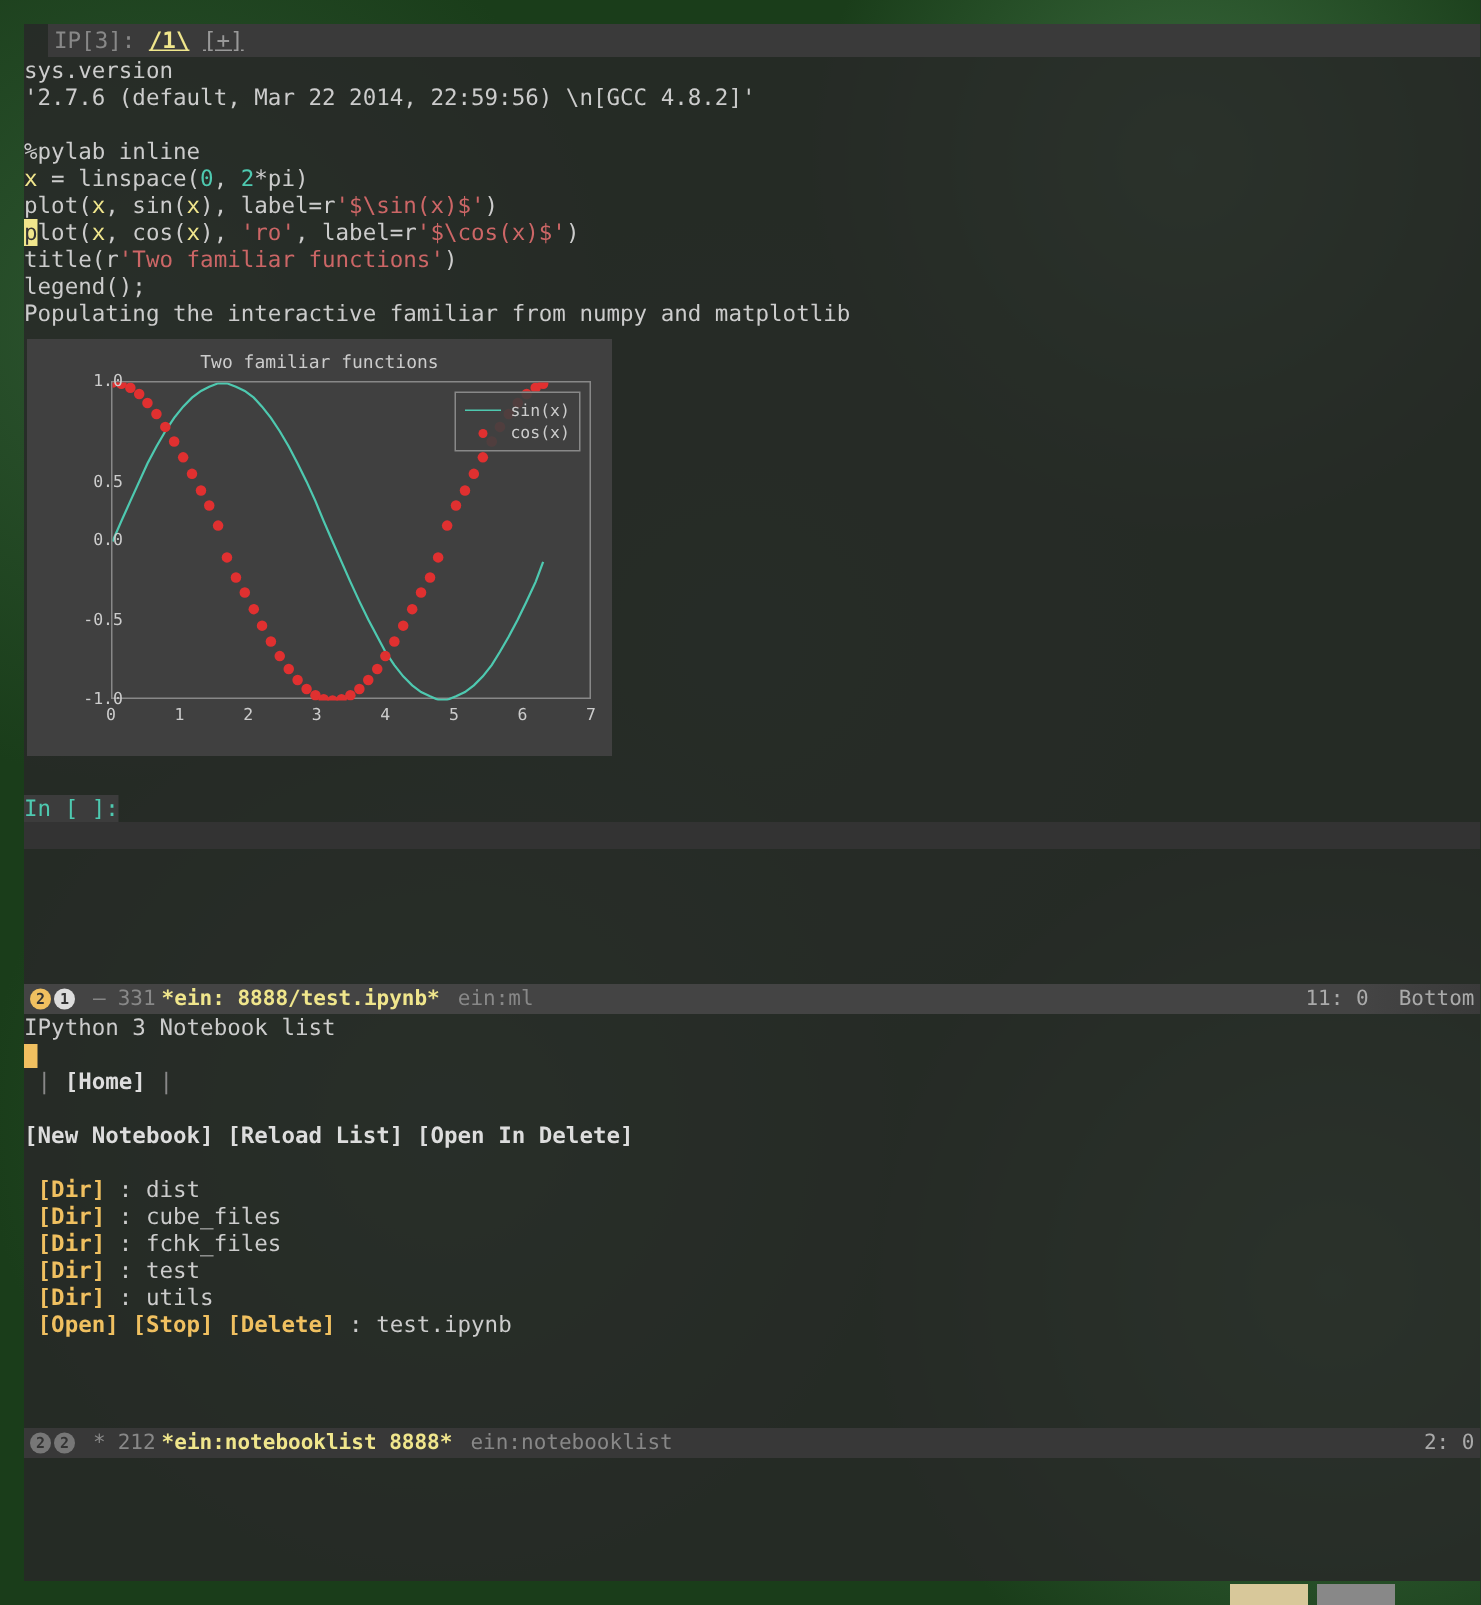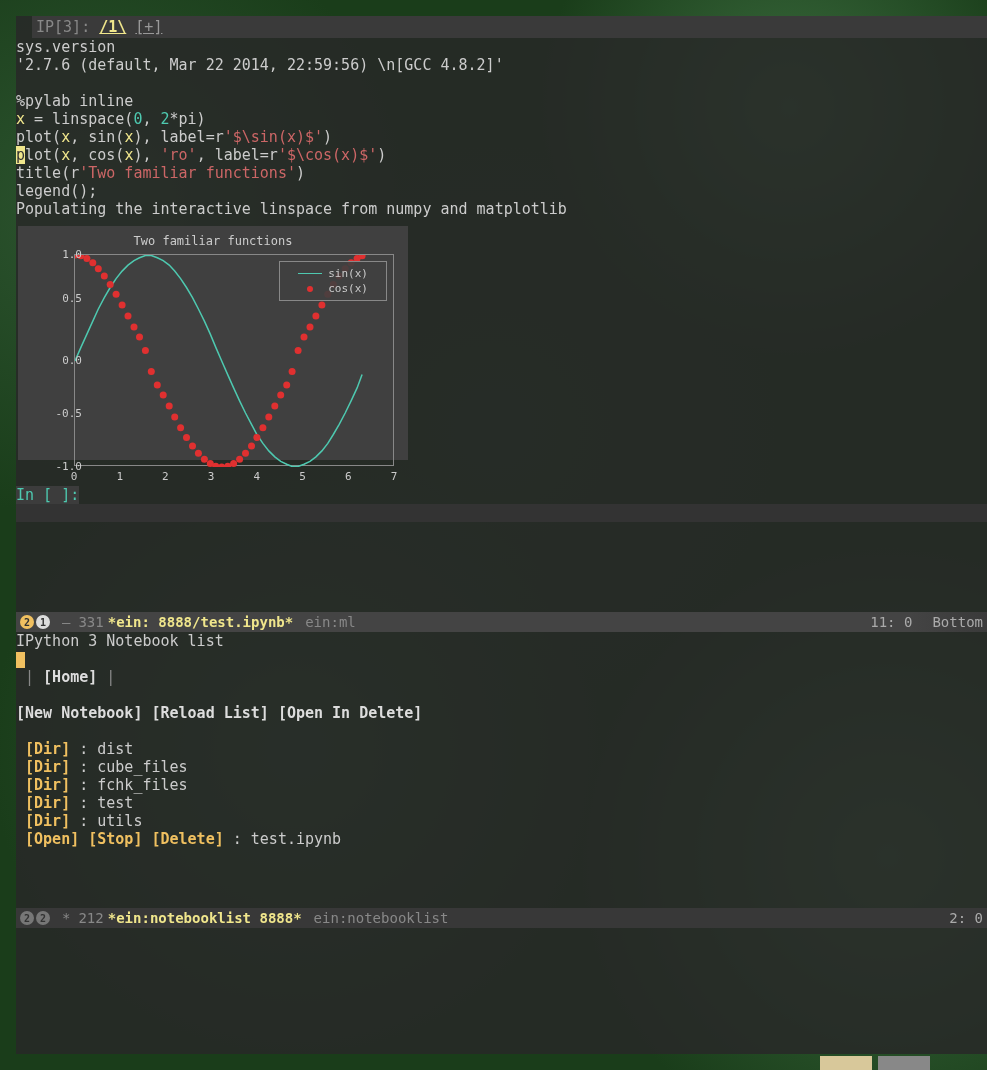--- a/index.html
+++ b/index.html
@@ -40,21 +40,21 @@
 .cell-header { background: #3c3c3c; display: inline; }
 .prompt-in { color: #4ec9b0; }
 .py-var { color: #f0e68c; }
 .py-num { color: #4ec9b0; }
 .py-str { color: #cc6666; }
 .output-text { color: #ccc; }
 .cursor-block { background: #f0e68c; color: #333; }
 .plot-container {
   background: #404040;
   width: 390px;
-  height: 234px;
+  height: 278px;
   margin: 8px 0 8px 2px;
   position: relative;
   color: #ccc;
   font-size: 11px;
 }
 .plot-title { text-align: center; padding-top: 8px; font-size: 12px; color: #ccc; }
 .plot-area {
   position: absolute;
   left: 56px;
   top: 28px;
@@ -66,21 +66,21 @@
 .xtick { position: absolute; top: 244px; transform: translateX(-50%); color: #ccc; }
 .legend-box {
   position: absolute;
   right: 6px;
   top: 6px;
   border: 1px solid #888;
   background: rgba(64,64,64,0.9);
   padding: 3px 6px;
   font-size: 11px;
 }
-.legend-row { display: flex; align-items: center; gap: 6px; margin: 2px 12px; }
+.legend-row { display: flex; align-items: center; gap: 6px; margin: 2px 0; }
 .legend-line { width: 24px; height: 0; border-top: 1.5px solid #4ec9b0; }
 .legend-dot { width: 24px; display: flex; justify-content: center; }
 .legend-dot span { width: 6px; height: 6px; background: #e03030; border-radius: 50%; display: inline-block; }
 .modeline {
   background: linear-gradient(to right, #444 0%, #444 92%, #3a3a3a 100%);
   color: #aaa;
   padding: 1px 4px;
   display: flex;
   align-items: center;
   font-size: 14px;
@@ -130,21 +130,21 @@
     <div class="code-line output-text">sys.version</div>
     <div class="code-line output-text">'2.7.6 (default, Mar 22 2014, 22:59:56) \n[GCC 4.8.2]'</div>
     <div class="code-line">&nbsp;</div>
 
     <div class="code-line">%pylab inline</div>
     <div class="code-line"><span class="py-var">x</span><span> = linspace(</span><span class="py-num">0</span>, <span class="py-num">2</span><span>*pi)</span></div>
     <div class="code-line"><span>plot(</span><span class="py-var">x</span><span>, sin(</span><span class="py-var">x</span><span>), label=r</span><span class="py-str">'$\sin(x)$'</span><span>)</span></div>
     <div class="code-line"><span class="cursor-block">p</span><span>lot(</span><span class="py-var">x</span><span>, cos(</span><span class="py-var">x</span><span>), </span><span class="py-str">'ro'</span><span>, label=r</span><span class="py-str">'$\cos(x)$'</span><span>)</span></div>
     <div class="code-line"><span>title(r</span><span class="py-str">'Two familiar functions'</span><span>)</span></div>
     <div class="code-line">legend();</div>
-    <div class="code-line output-text">Populating the interactive linspace from numpy and matplotlib</div>
+    <div class="code-line output-text">Populating the interactive familiar from numpy and matplotlib</div>
 
     <div class="plot-container">
       <div class="plot-title">Two familiar functions</div>
       <div class="plot-area">
         <svg class="plot-svg" width="320" height="212" id="plot-svg">
             <path d="M0.0,106.0 L5.9,92.4 L11.9,79.1 L17.8,66.1 L23.3,54.0 L29.3,42.7 L35.2,32.5 L41.1,23.6 L47.1,16.1 L53.0,10.1 L59.0,5.6 L64.5,2.8 L70.4,0.5 L76.3,0.5 L82.3,2.8 L88.2,5.6 L94.2,10.1 L99.7,16.1 L105.6,23.6 L111.5,32.5 L117.5,42.7 L123.4,54.0 L129.4,66.1 L135.3,79.1 L140.8,92.4 L146.7,106.0 L152.7,119.6 L158.6,132.9 L164.6,145.9 L170.5,158.0 L176.5,169.3 L181.9,179.5 L187.9,188.4 L193.8,195.9 L199.8,201.9 L205.7,206.4 L211.7,209.2 L217.1,211.5 L223.1,211.5 L229.0,209.2 L235.0,206.4 L240.9,201.9 L246.9,195.9 L252.8,188.4 L258.3,179.5 L264.2,169.3 L270.2,158.0 L276.1,145.9 L282.1,132.9 L287.1,119.6" stroke="#4ec9b0" fill="none" stroke-width="1.5"></path>
             <circle cx="0.0" cy="0.0" r="3.5" fill="#e03030"></circle>
             <circle cx="5.9" cy="0.8" r="3.5" fill="#e03030"></circle>
             <circle cx="11.9" cy="3.5" r="3.5" fill="#e03030"></circle>
             <circle cx="17.8" cy="7.7" r="3.5" fill="#e03030"></circle>
@@ -205,21 +205,21 @@
                 <span></span>
               </span>
               <span>cos(x)</span>
             </div>
         </div>
       </div>
       <div id="yticks">
           <div class="ytick" style="top: 240px;">-1.0</div>
           <div class="ytick" style="top: 187px;">-0.5</div>
           <div class="ytick" style="top: 134px;">0.0</div>
-          <div class="ytick" style="top: 72px;">0.5</div>
+          <div class="ytick" style="top: 95px;">0.5</div>
           <div class="ytick" style="top: 28px;">1.0</div>
         </div>
       <div id="xticks">
           <div class="xtick" style="left: 56px;">0</div>
           <div class="xtick" style="left: 101.714px;">1</div>
           <div class="xtick" style="left: 147.429px;">2</div>
           <div class="xtick" style="left: 193.143px;">3</div>
           <div class="xtick" style="left: 238.857px;">4</div>
           <div class="xtick" style="left: 284.571px;">5</div>
           <div class="xtick" style="left: 330.286px;">6</div>

